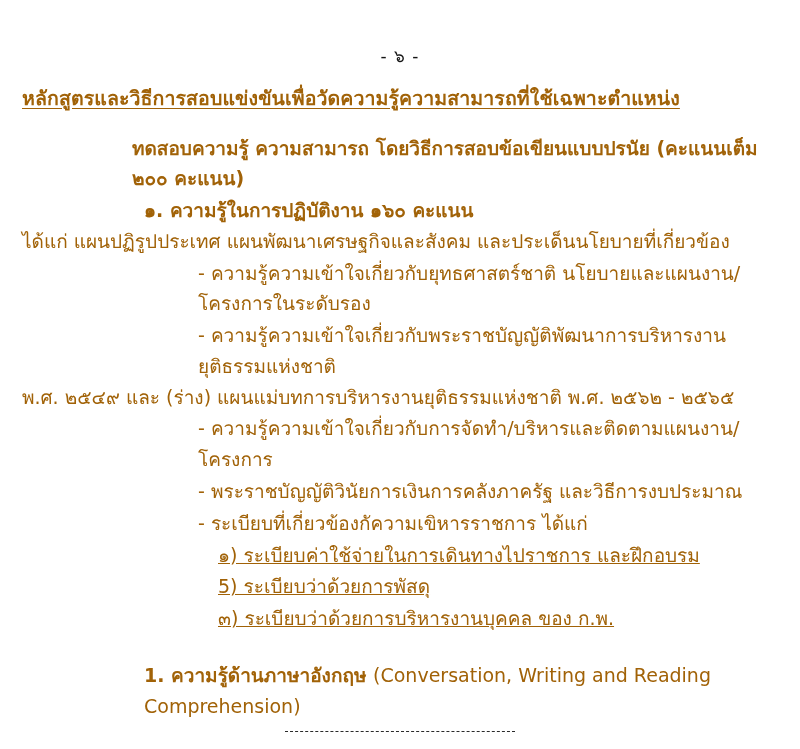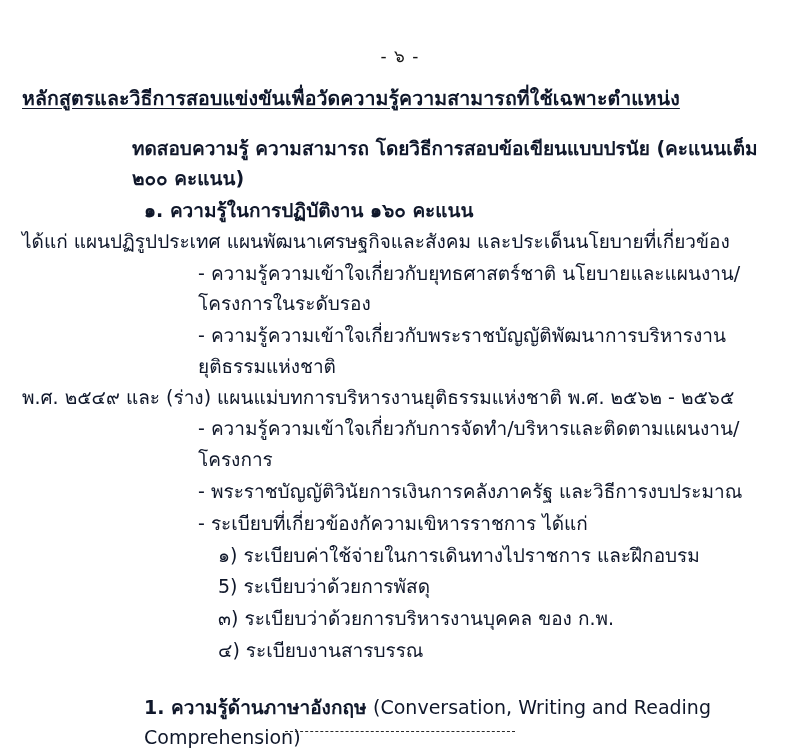--- a/index.html
+++ b/index.html
@@ -27,38 +27,38 @@
     margin-top: 42px;
     letter-spacing: 1px;
     color: #141414;
   }
   .content {
     padding: 0 22px 0 22px;
   }
   .line {
     font-size: 19px;
     line-height: 1.62;
-    color: #0f172a;
+    color: #a16207;
     white-space: pre-wrap;
   }
   .heading {
     font-weight: bold;
     text-decoration: underline;
     text-underline-offset: 3px;
     font-size: 19.5px;
     margin-top: 14px;
     letter-spacing: 0.1px;
   }
   .bold {
     font-weight: bold;
   }
   .ind-1 { padding-left: 110px; }
   .ind-2 { padding-left: 122px; }
   .ind-3 { padding-left: 176px; }
-  .ind-4 { padding-left: 196px; }
+  .ind-4 { padding-left: 196px; text-decoration: underline; }
   .ind-0 { padding-left: 0; }
   .gap-sm { margin-top: 1px; }
   .gap-md { margin-top: 18px; }
   .gap-lg { margin-top: 26px; }
   .latin {
     font-family: "DejaVu Sans", sans-serif;
   }
   .footer-rule {
     position: absolute;
     left: 0;
@@ -100,21 +100,20 @@
 
     <div class="line ind-3 gap-sm">- ความรู้ความเข้าใจเกี่ยวกับการจัดทำ/บริหารและติดตามแผนงาน/โครงการ</div>
 
     <div class="line ind-3 gap-sm">- พระราชบัญญัติวินัยการเงินการคลังภาครัฐ และวิธีการงบประมาณ</div>
 
     <div class="line ind-3 gap-sm">- ระเบียบที่เกี่ยวข้องกัความเขิหารราชการ ได้แก่</div>
 
     <div class="line ind-4 gap-sm">๑) ระเบียบค่าใช้จ่ายในการเดินทางไปราชการ และฝึกอบรม</div>
     <div class="line ind-4 gap-sm">5) ระเบียบว่าด้วยการพัสดุ</div>
     <div class="line ind-4 gap-sm">๓) ระเบียบว่าด้วยการบริหารงานบุคคล ของ ก.พ.</div>
-    <div class="line ind-4 gap-sm">๔) ระเบียบงานสารบรรณ</div>
 
     <div class="line ind-2 gap-lg"><span class="bold">1. ความรู้ด้านภาษาอังกฤษ </span><span class="latin">(Conversation, Writing and Reading Comprehension)</span></div>
 
   </div>
 
   <div class="footer-rule">
     <span class="dashes"></span>
   </div>
 
 </div>

